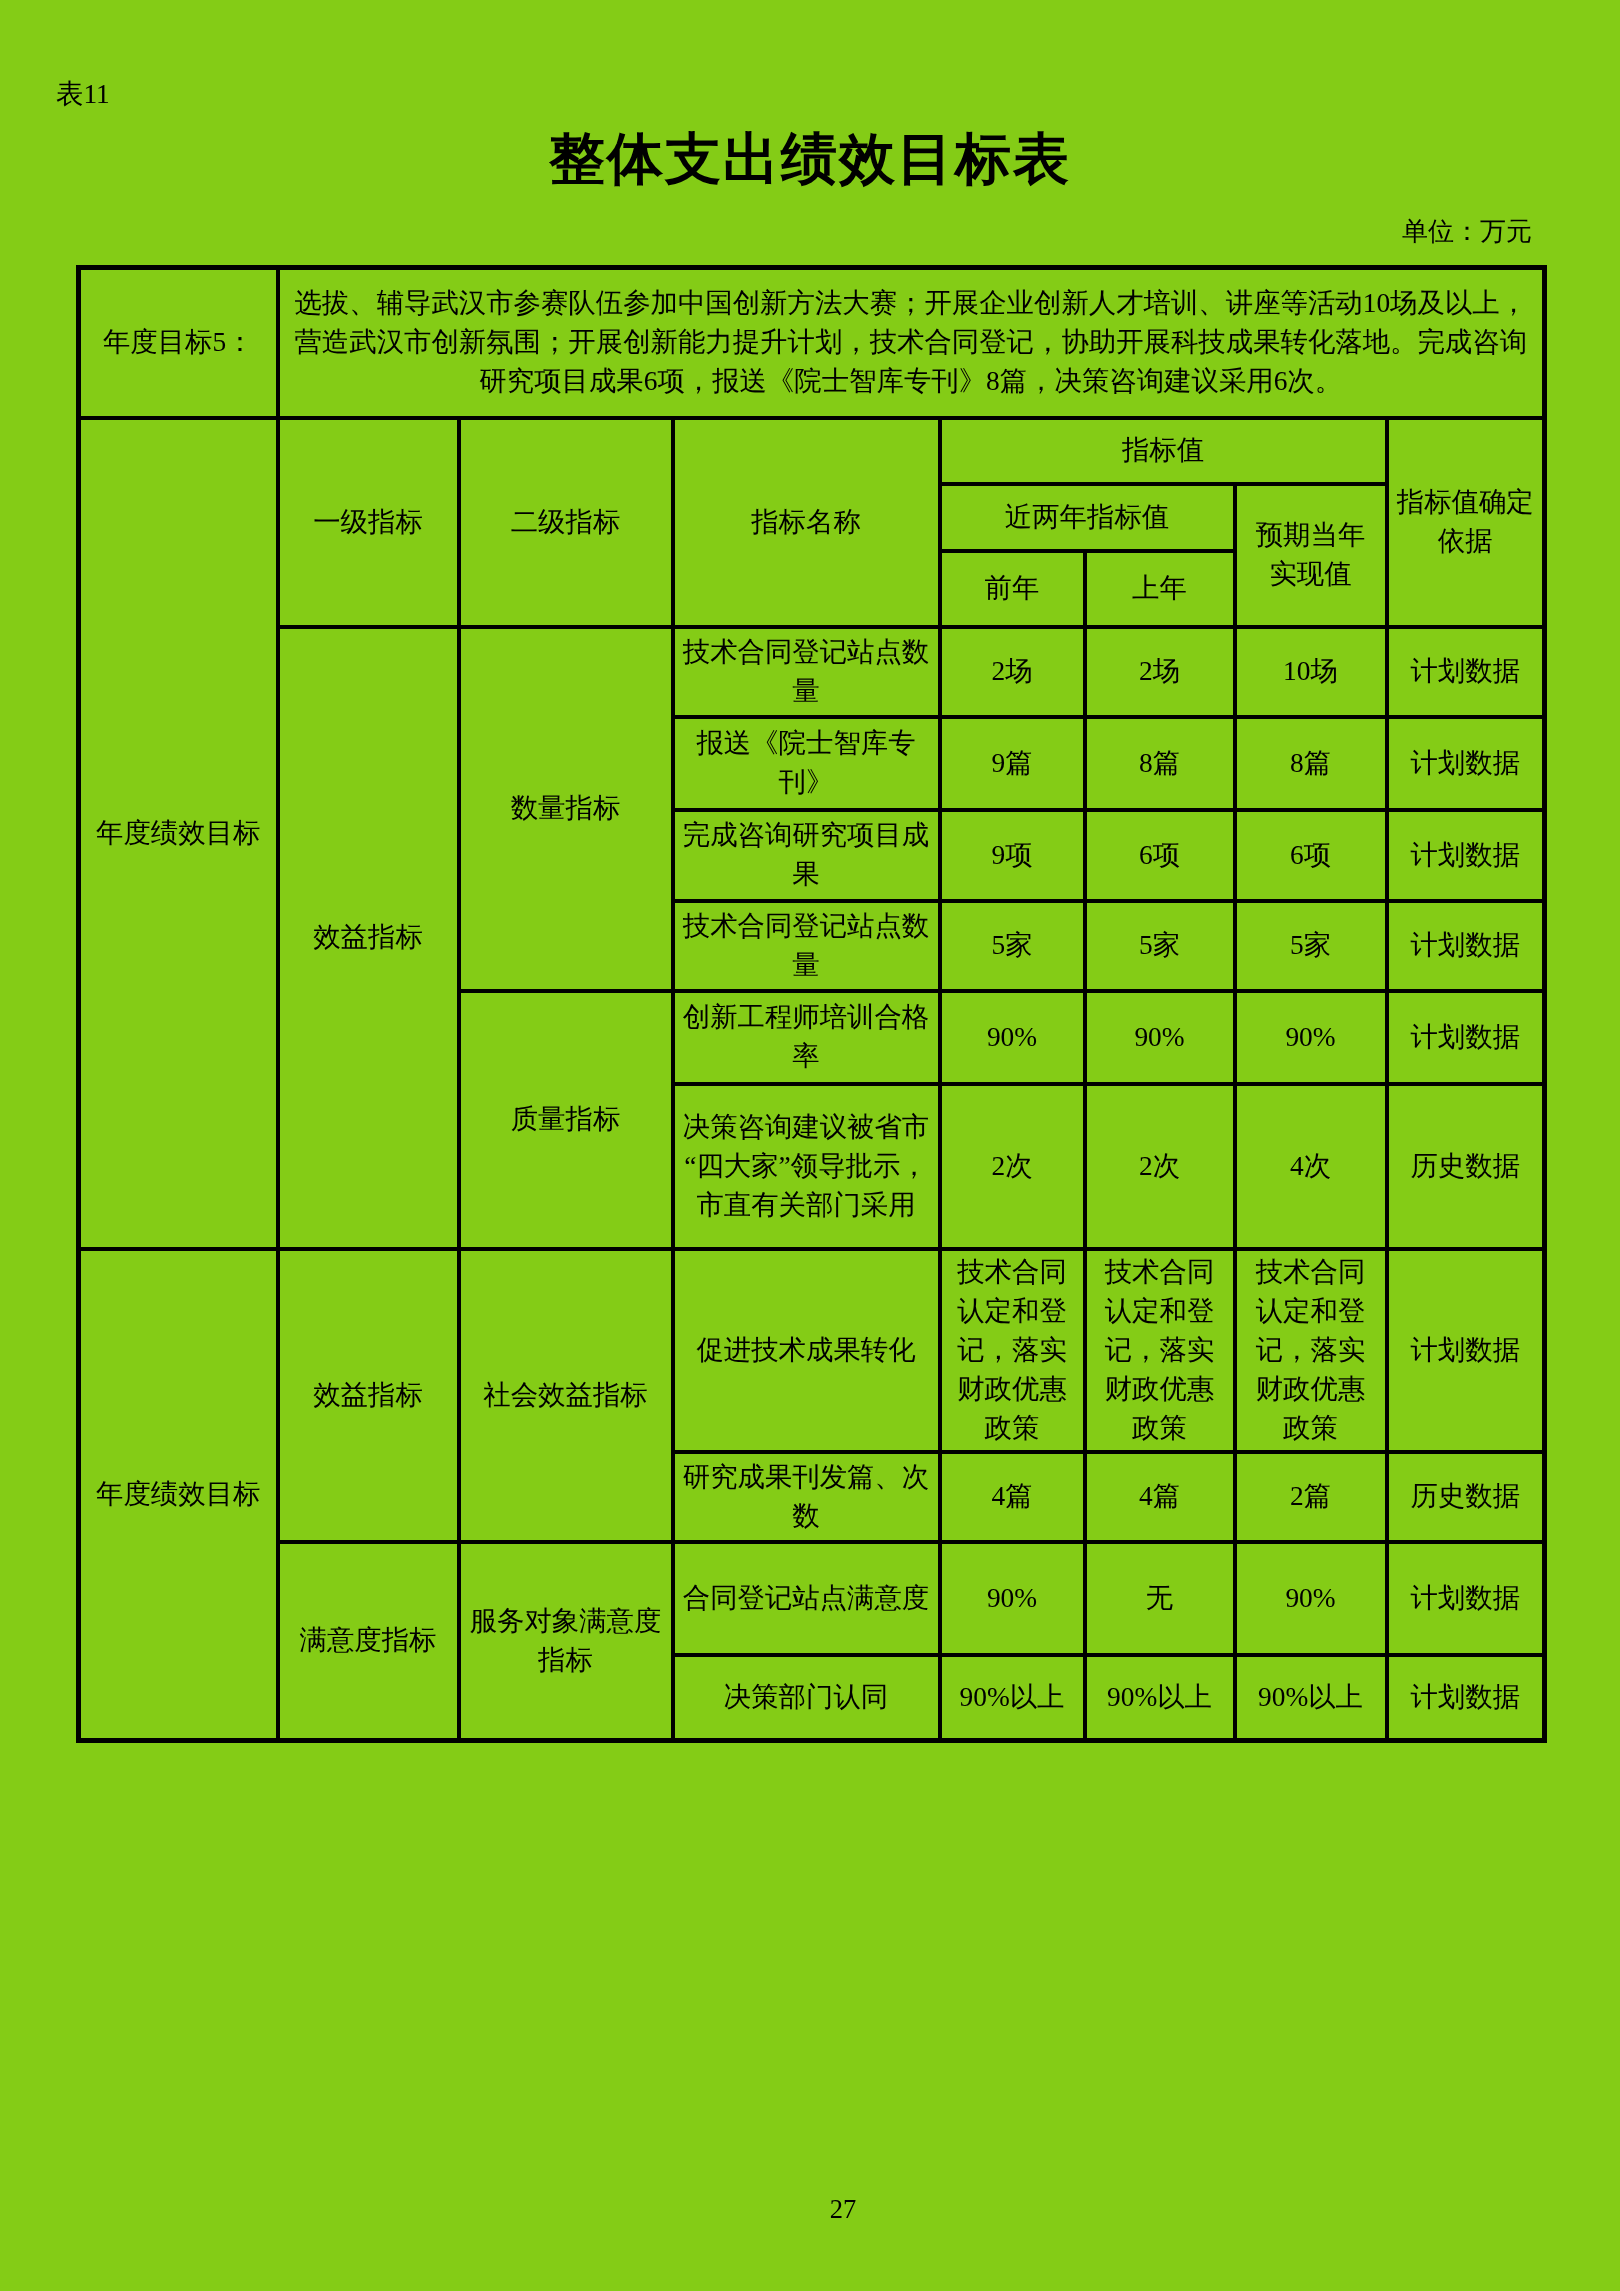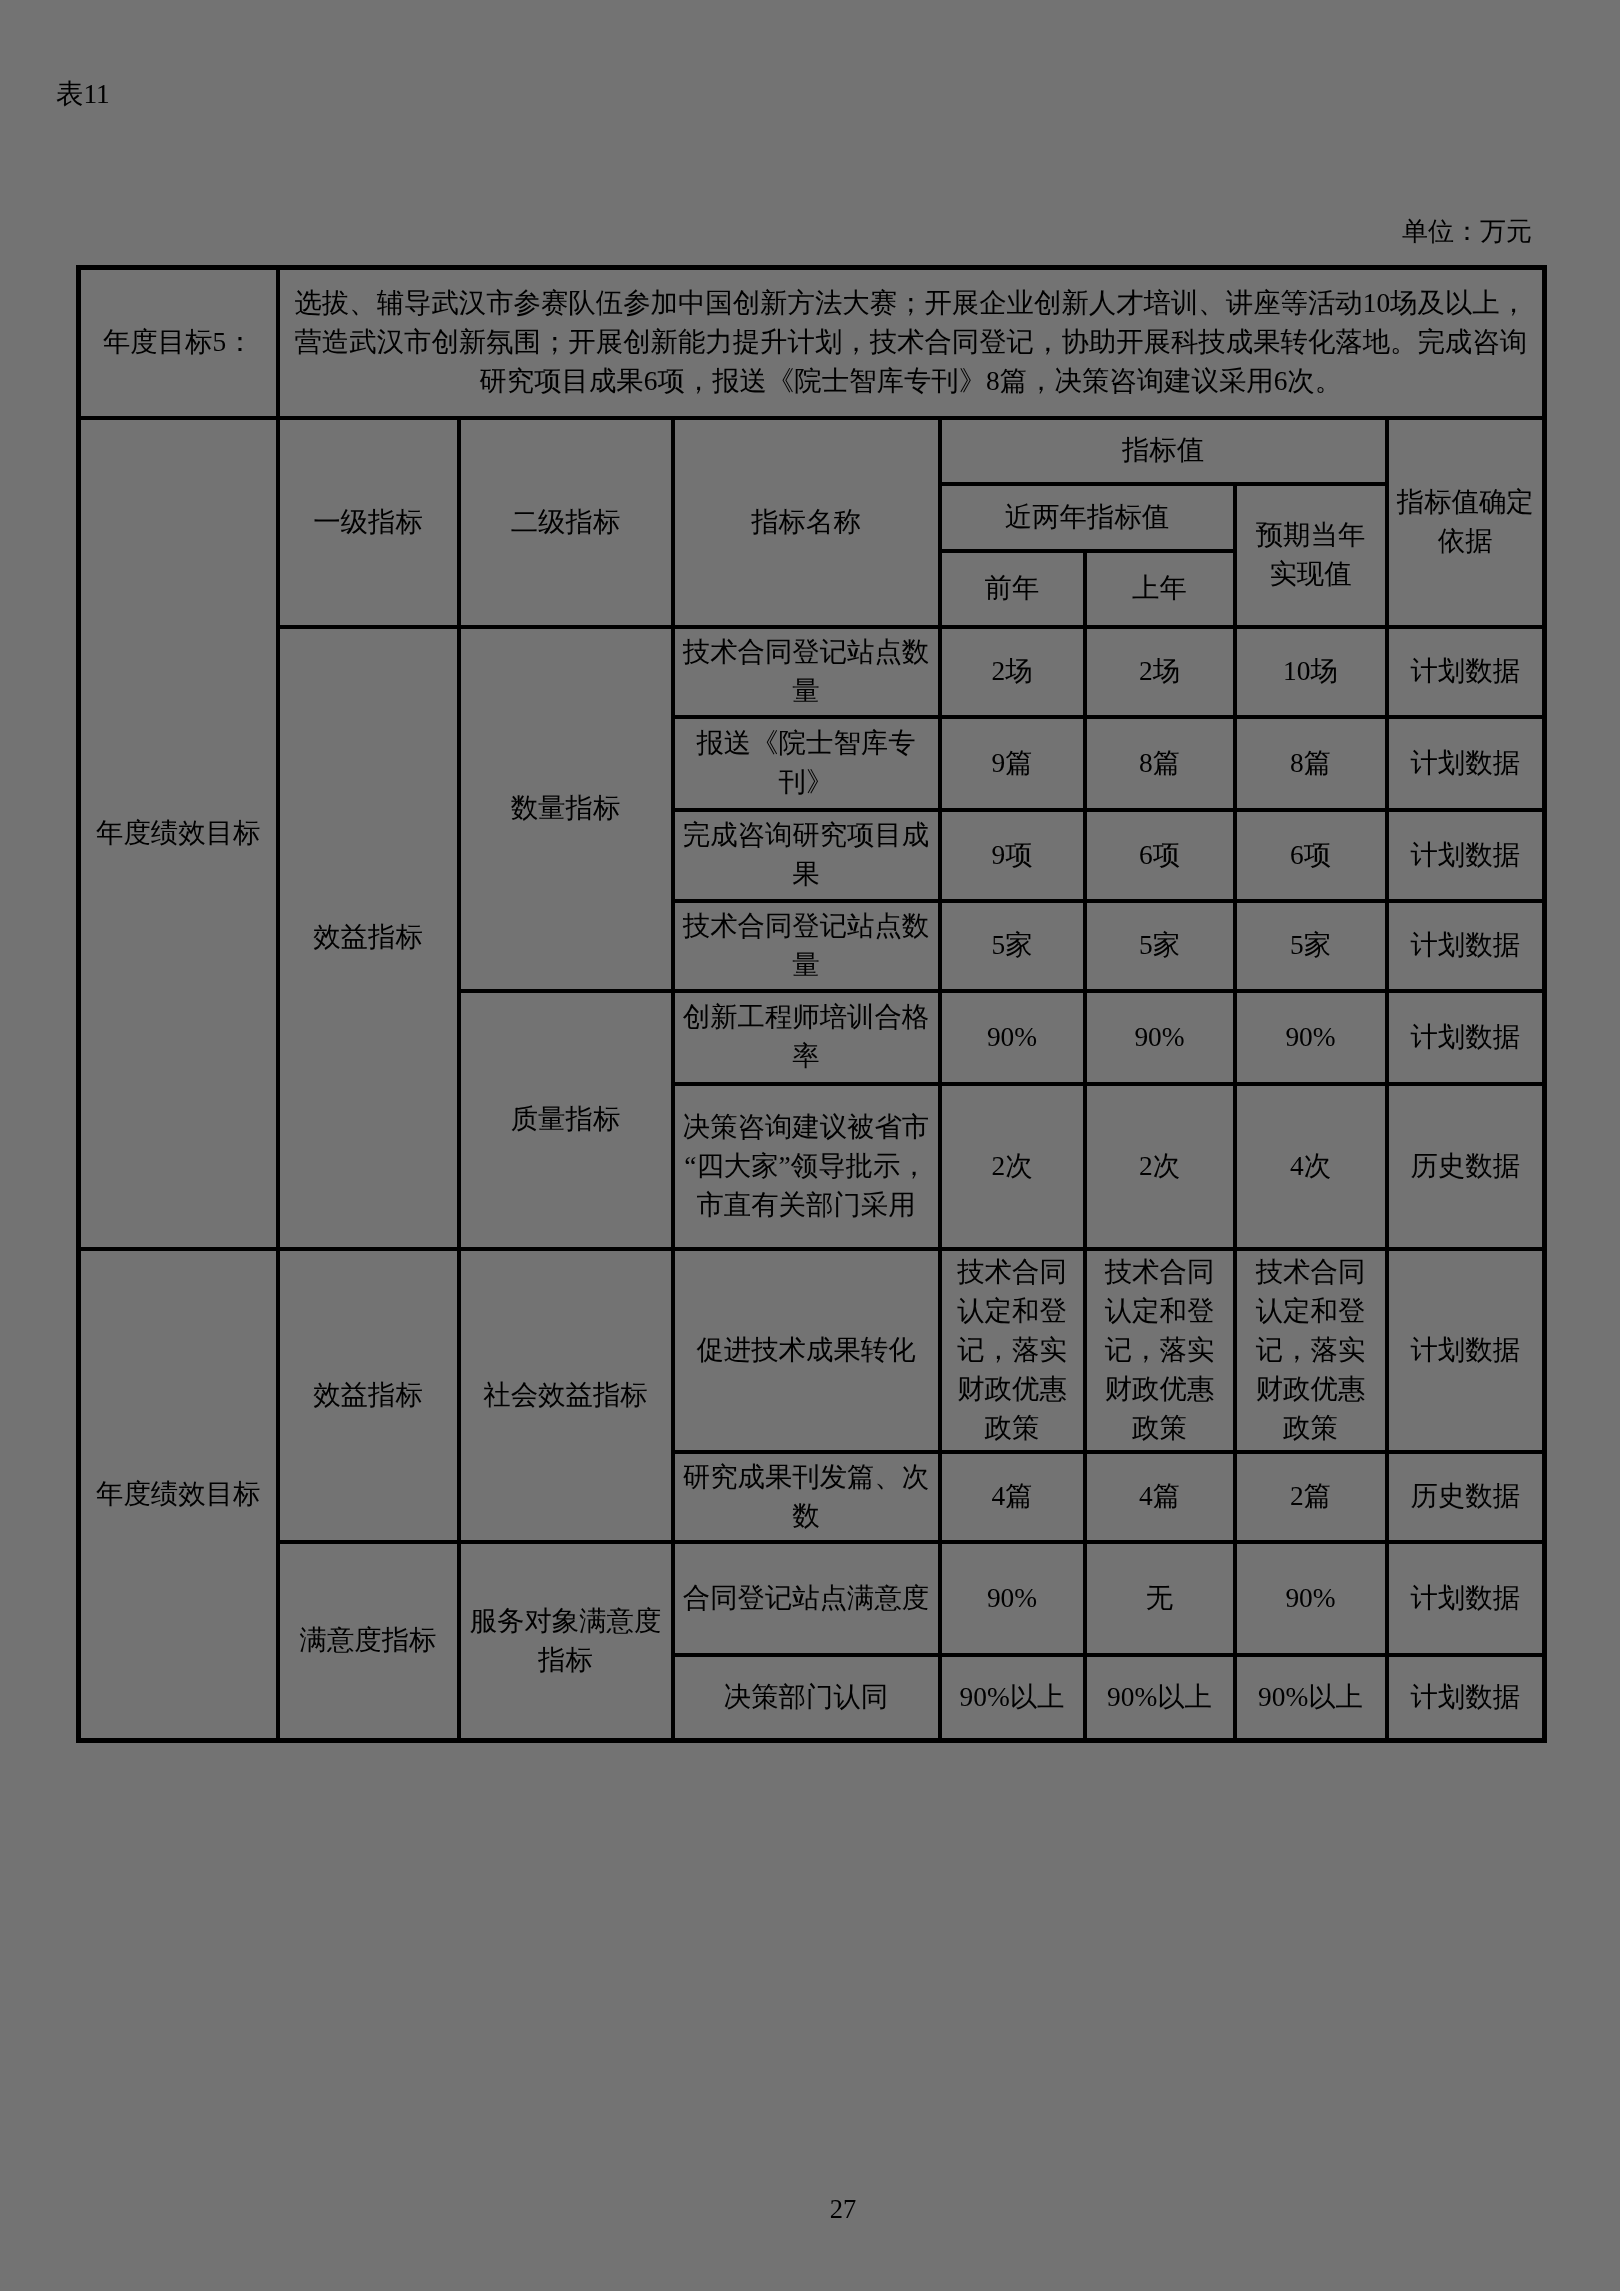--- a/index.html
+++ b/index.html
@@ -12,21 +12,21 @@
     height: 2292px;
     position: relative;
     font-family: "Liberation Serif", "DejaVu Serif", serif;
     color: #000;
   }
   .sheet {
     position: absolute;
     left: 0; top: 0;
     width: 1620px;
     height: 2292px;
-    background: #737373;
+    background: #84cc16;
   }
   .table-label {
     position: absolute;
     left: 56px;
     top: 80px;
     font-size: 27.4px;
     line-height: 29px;
   }
   .doc-title {
     position: absolute;
@@ -83,20 +83,21 @@
     padding-left: 33px;
   }
 </style>
 </head>
 <body>
 
 <div class="sheet">
 
   <div class="table-label">表11</div>
 
+  <div class="doc-title">整体支出绩效目标表</div>
 
   <div class="unit-note">单位：万元</div>
 
   <table class="perf">
     <colgroup>
       <col style="width:199px">
       <col style="width:181px">
       <col style="width:214px">
       <col style="width:267px">
       <col style="width:145px">

